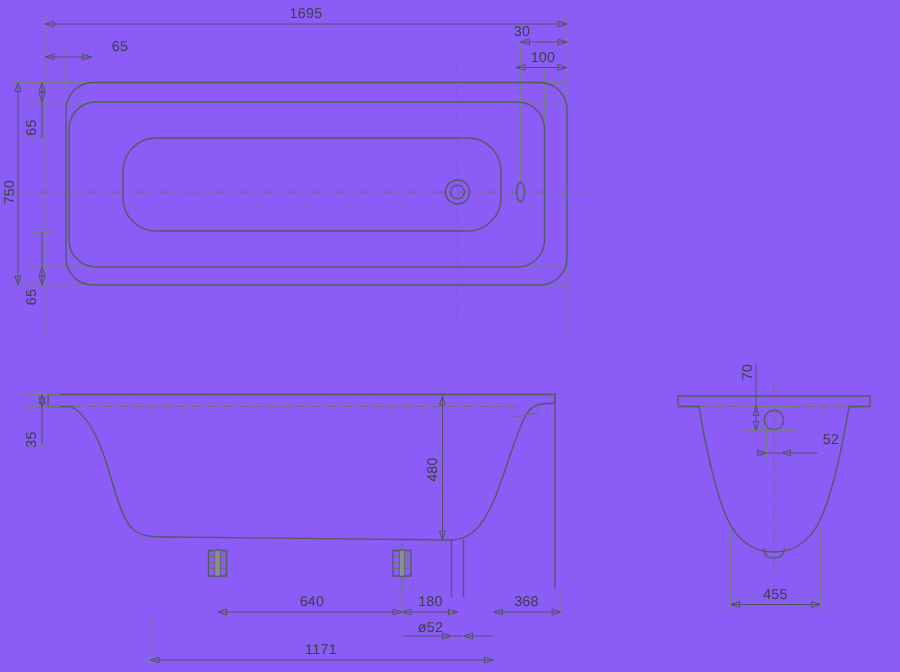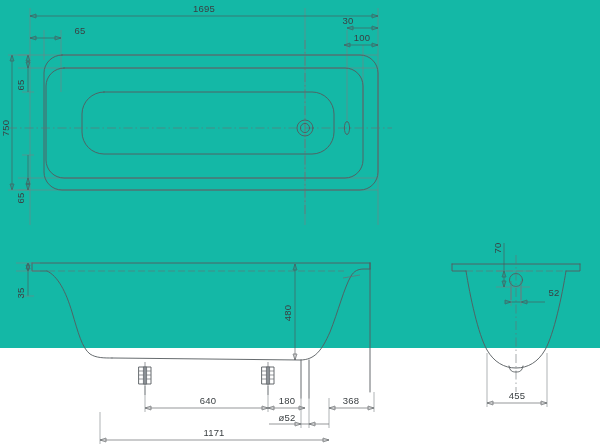--- a/index.html
+++ b/index.html
@@ -9,22 +9,22 @@
   }
   body {
     width: 600px;
     height: 448px;
     font-family: "Liberation Sans", sans-serif;
     overflow: hidden;
   }
   #drawing-root {
     position: relative;
     width: 600px;
-    height: 348px;
-    background: #14b8a6;
+    height: 448px;
+    background: #8b5cf6;
   }
   svg#cad {
     display: block;
     width: 600px;
     height: 448px;
   }
   .obj {
     fill: none;
     stroke: #555a5e;
     stroke-width: 0.9;

